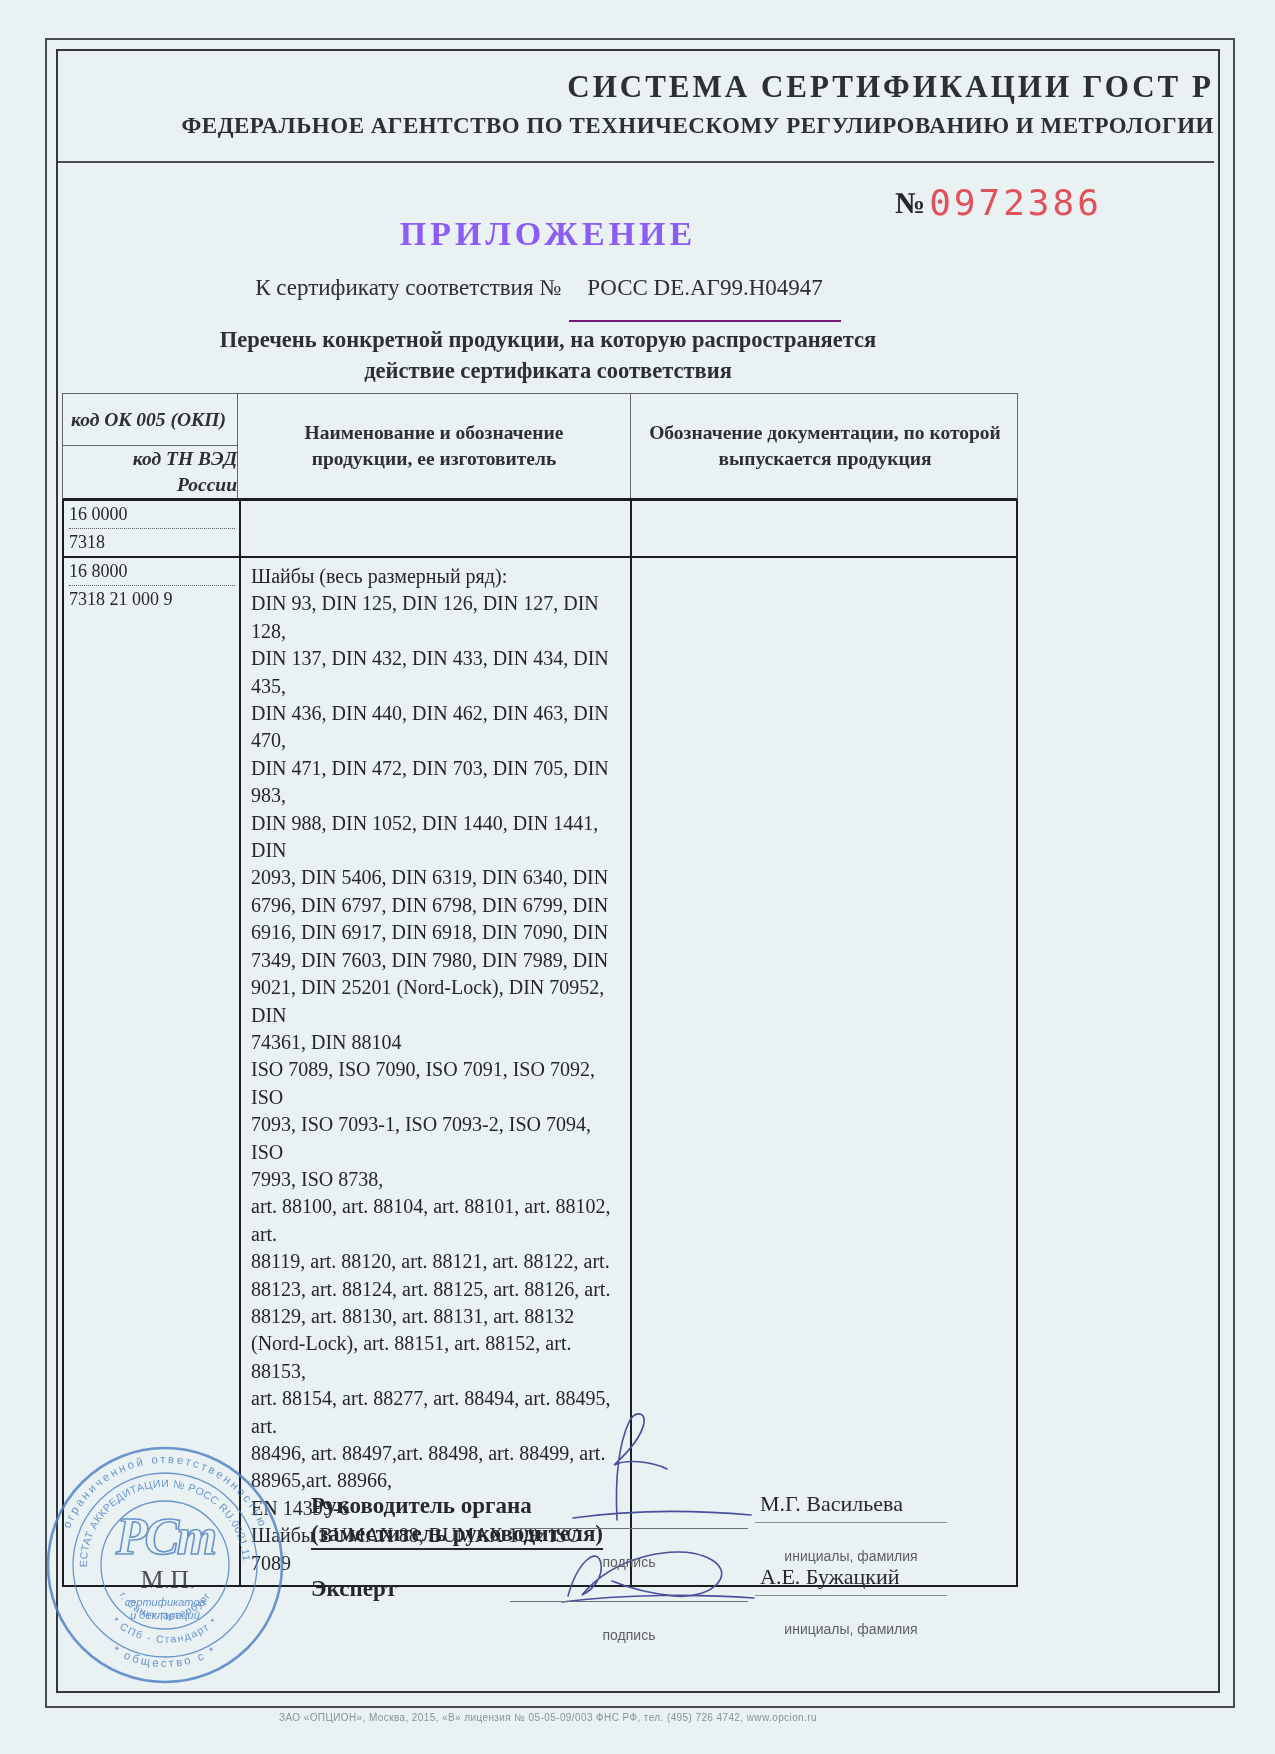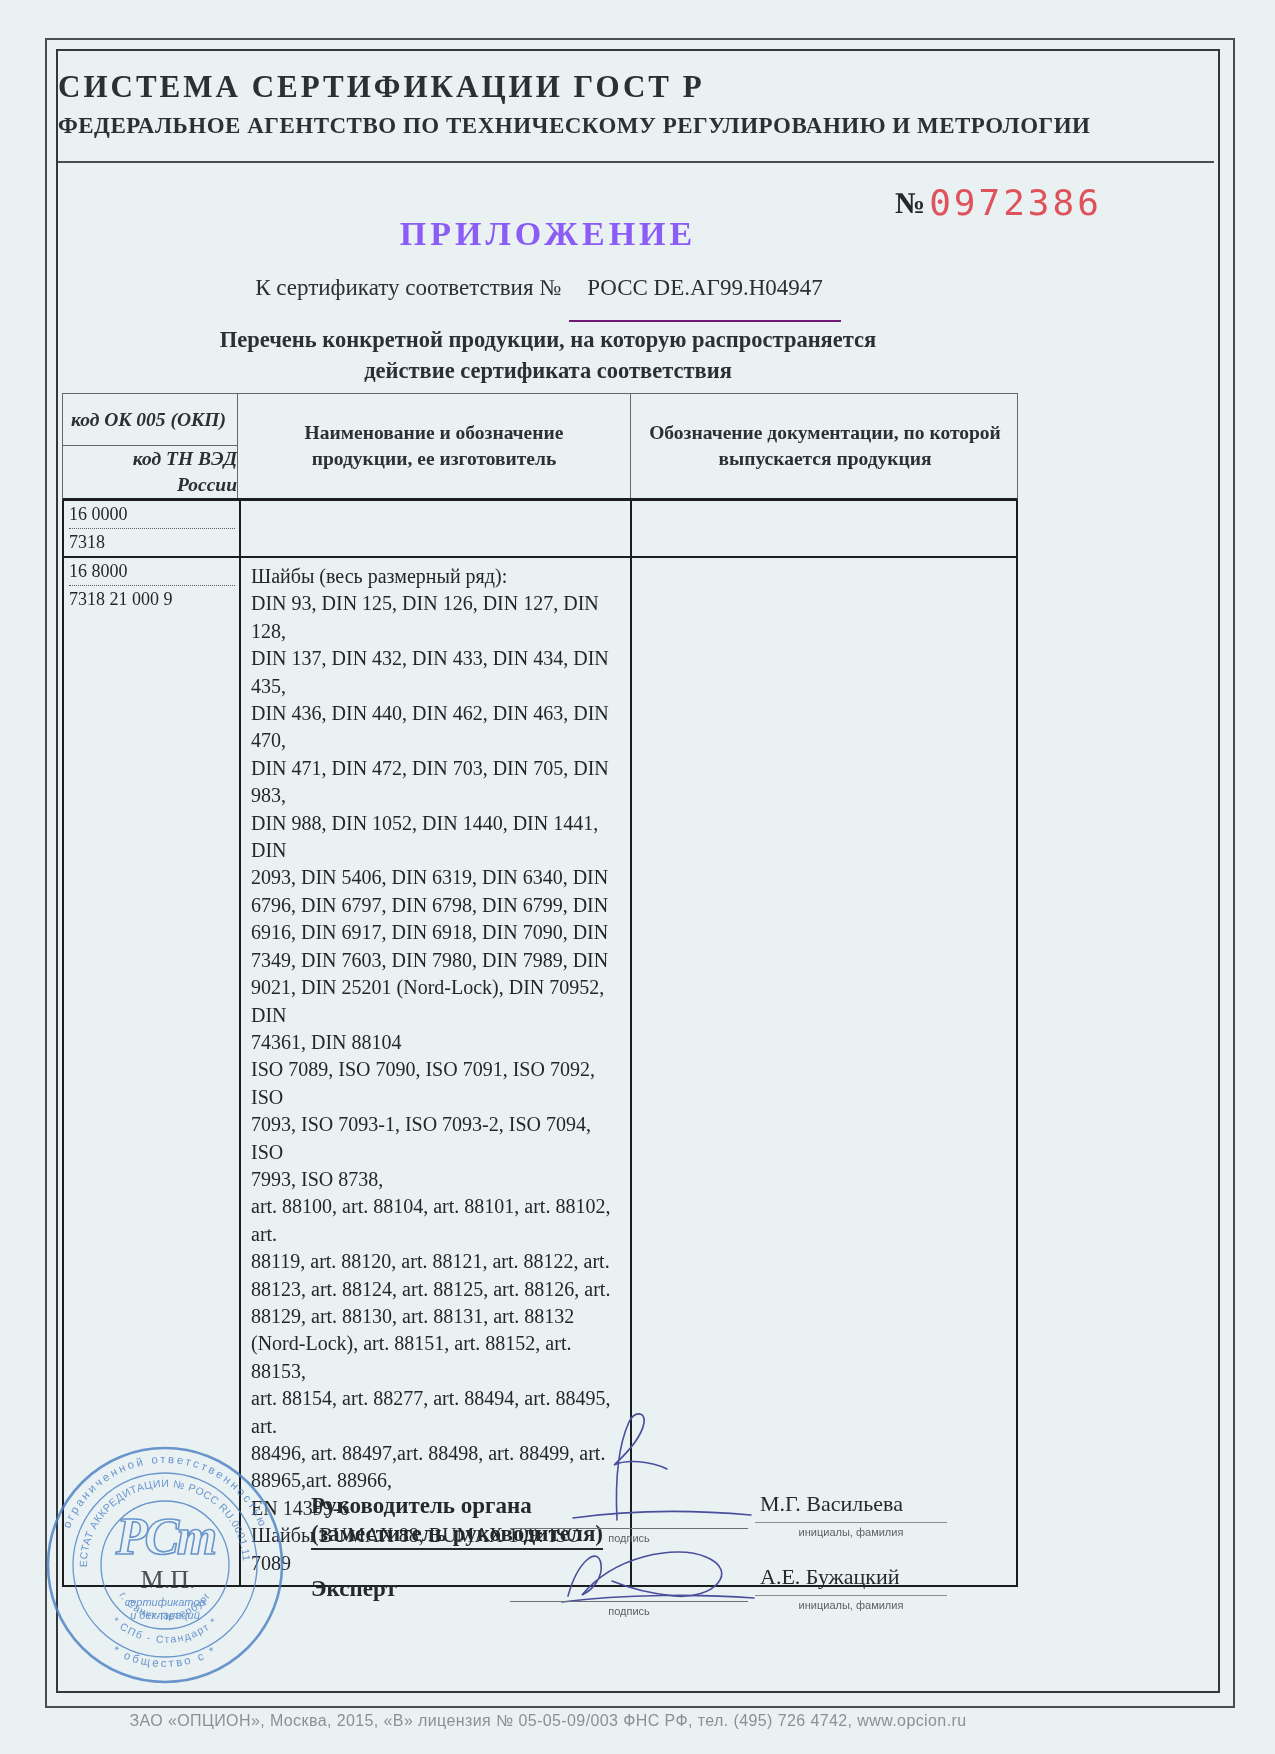--- a/index.html
+++ b/index.html
@@ -8,21 +8,21 @@
     background:#e9f1f3;
     font-family:"Liberation Serif", serif;
     color:#24272a;
     overflow:hidden;
   }
   .abs{position:absolute;}
   
   .frame-outer{left:45px;top:38px;width:1186px;height:1666px;border:2px solid #4a4d4f;}
   .frame-inner{left:56px;top:49px;width:1160px;height:1640px;border:2px solid #35383a;}
   
-  .header-band{left:58px;top:51px;width:1156px;height:110px;border-bottom:2px solid #4a4d4f;text-align:left;}
+  .header-band{left:58px;top:51px;width:1156px;height:110px;border-bottom:2px solid #4a4d4f;text-align:right;}
   .hdr1{margin-top:18px;font-size:31px;font-weight:bold;letter-spacing:3px;color:#2c2f33;}
   .hdr2{margin-top:8px;font-size:23px;font-weight:bold;letter-spacing:0.5px;color:#2c2f33;}
   
   .form-number{left:895px;top:182px;width:290px;white-space:nowrap;}
   .form-number .no{font-size:30px;font-weight:bold;color:#26292c;}
   .form-number .digits{font-family:"DejaVu Sans Mono", monospace;font-size:36px;letter-spacing:3px;vertical-align:-2px;}
   
   .center-block{left:58px;width:980px;text-align:center;}
   .doc-title{top:215px;font-size:34px;font-weight:bold;letter-spacing:4px;color:#8b5cf6;}
   .cert-line{top:275px;font-size:23px;color:#2c2f33;}
@@ -42,29 +42,29 @@
   .td{font-size:18px;line-height:23px;}
   .td-codes{padding:2px 4px 2px 5px;}
   .td-codes .okp{border-bottom:1px dotted #5a5e62;padding-bottom:2px;margin-bottom:2px;}
   .td-mid{border-left:2px solid #1b1d1f;border-right:2px solid #1b1d1f;}
   .r1 .td{min-height:48px;}
   .td-product{padding:5px 8px 8px 10px;font-size:20px;line-height:27.4px;}
   
   .sig-label{left:263px;font-size:23px;font-weight:bold;color:#26292c;white-space:nowrap;margin-left:48px;}
   .sig-label.ul{border-bottom:2.5px solid #26292c;padding-bottom:1px;}
   .sig-line{height:0;border-bottom:1.5px solid #6d7174;}
-  .sig-caption{font-size:11px;color:#5d6165;font-family:"Liberation Sans", sans-serif;text-align:center;}
+  .sig-caption{font-size:14px;color:#5d6165;font-family:"Liberation Sans", sans-serif;text-align:center;margin-top:22px;}
   .sig-name{font-size:22px;color:#26292c;white-space:nowrap;}
   .name-line{height:0;border-bottom:1.5px solid #8a8e91;}
   .ink{stroke:#4a4f9b;fill:none;stroke-width:1.6;stroke-linecap:round;}
   
   .stamp-wrap{left:38px;top:1438px;width:254px;height:254px;}
   
   .footer-line{left:0;top:1712px;width:1096px;text-align:center;font-family:"Liberation Sans", sans-serif;
-    font-size:16px;color:#8a9095;letter-spacing:0.4px;}
+    font-size:10px;color:#8a9095;letter-spacing:0.4px;}
 </style>
 </head>
 <body>
 
 <div class="abs frame-outer"></div>
 <div class="abs frame-inner"></div>
 
 <div class="abs header-band">
   <div class="hdr1">СИСТЕМА СЕРТИФИКАЦИИ ГОСТ Р</div>
   <div class="hdr2">ФЕДЕРАЛЬНОЕ АГЕНТСТВО ПО ТЕХНИЧЕСКОМУ РЕГУЛИРОВАНИЮ И МЕТРОЛОГИИ</div>

